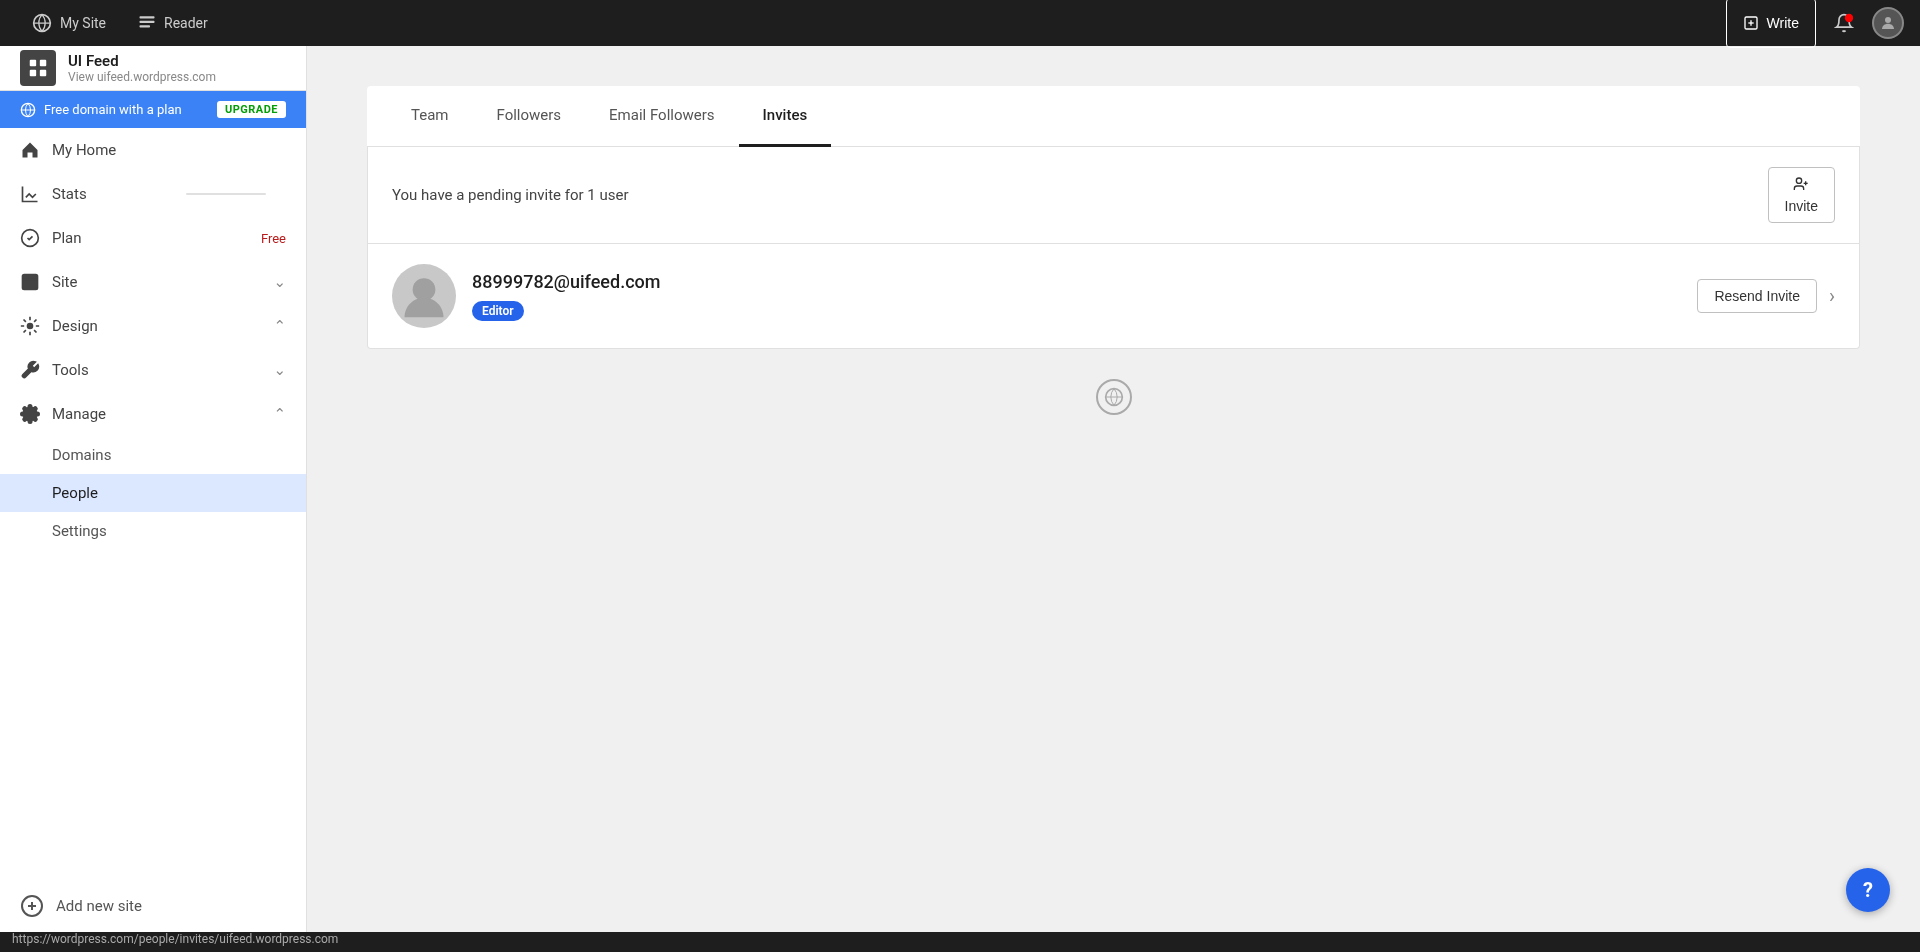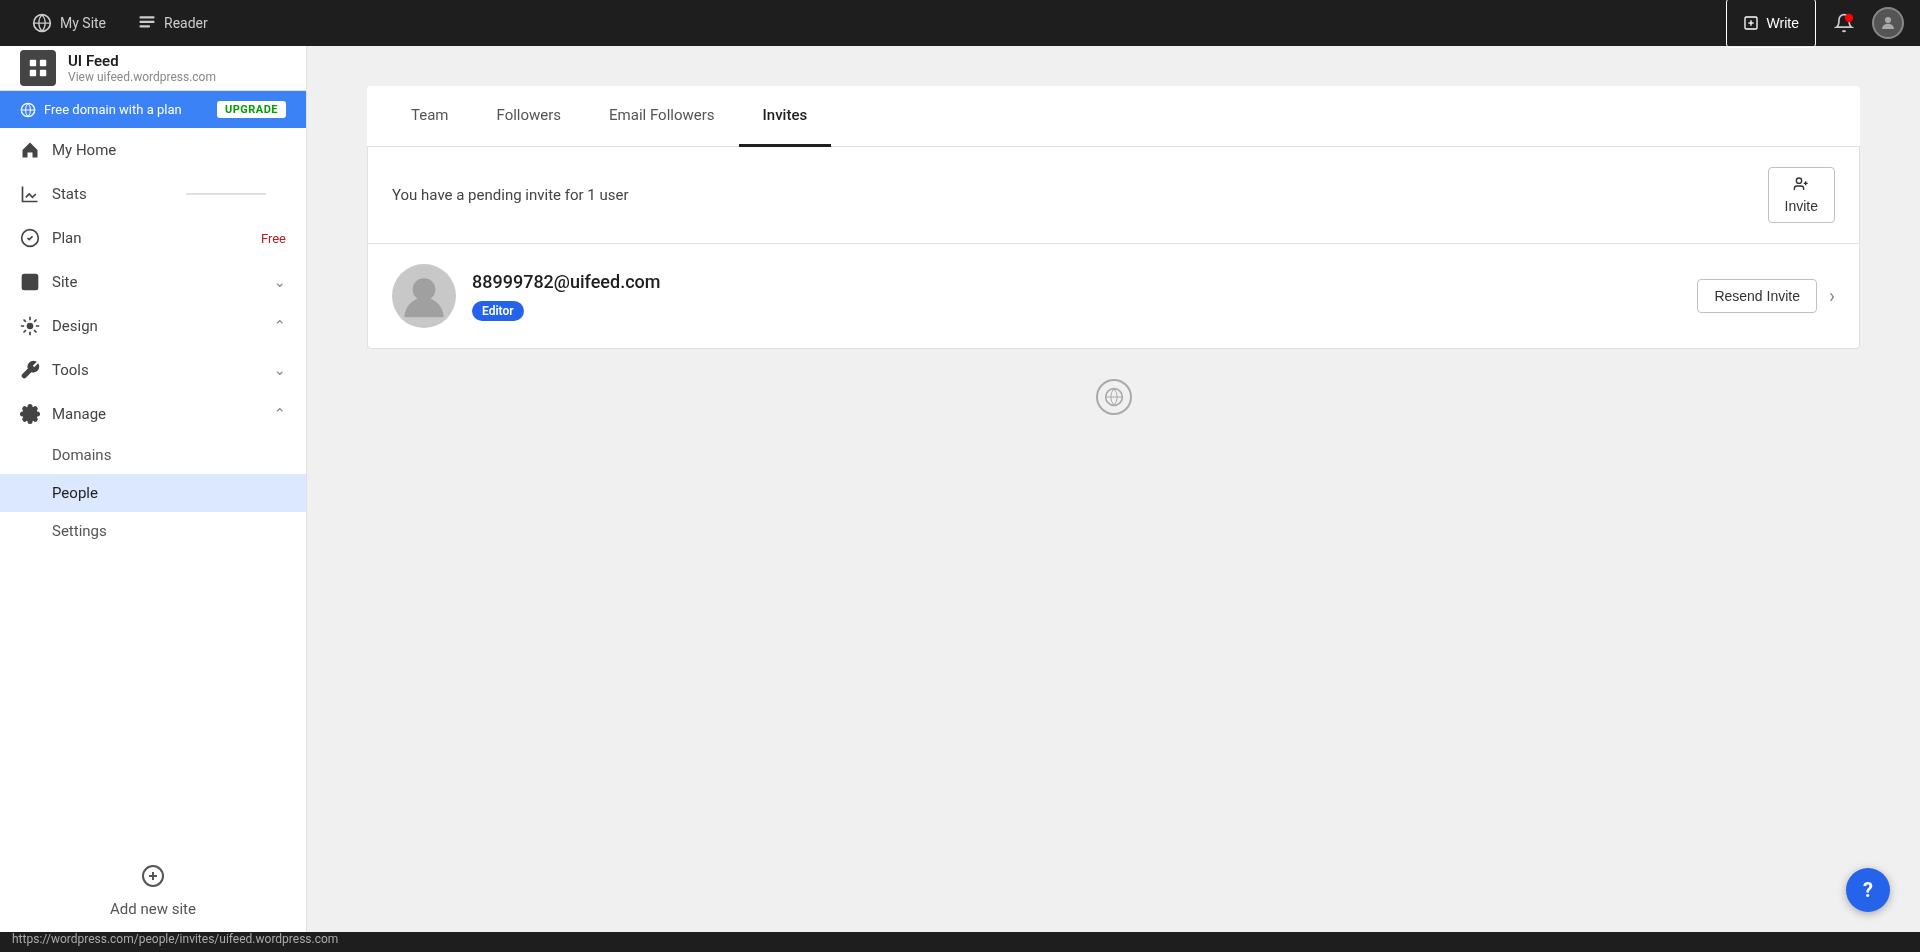--- a/index.html
+++ b/index.html
@@ -196,21 +196,20 @@
       height: 20px; background: #1e1e1e; display: flex; align-items: flex-start;
       padding: 0 12px; flex-shrink: 0;
     }
     .bottom-bar-text { font-size: 12px; color: #aaa; }
 
     
     .add-site-btn {
       display: flex; align-items: center; gap: 12px;
       padding: 14px 20px; color: #555; font-size: 15px; cursor: pointer;
       margin-top: auto;
-      flex-direction: column;
     }
 
     
     .help-btn {
       position: fixed; bottom: 40px; right: 30px;
       width: 44px; height: 44px; border-radius: 50%;
       background: #2563eb; color: #fff;
       display: flex; align-items: center; justify-content: center;
       font-size: 20px; font-weight: bold; cursor: pointer;
       box-shadow: 0 2px 8px rgba(0,0,0,0.3);

